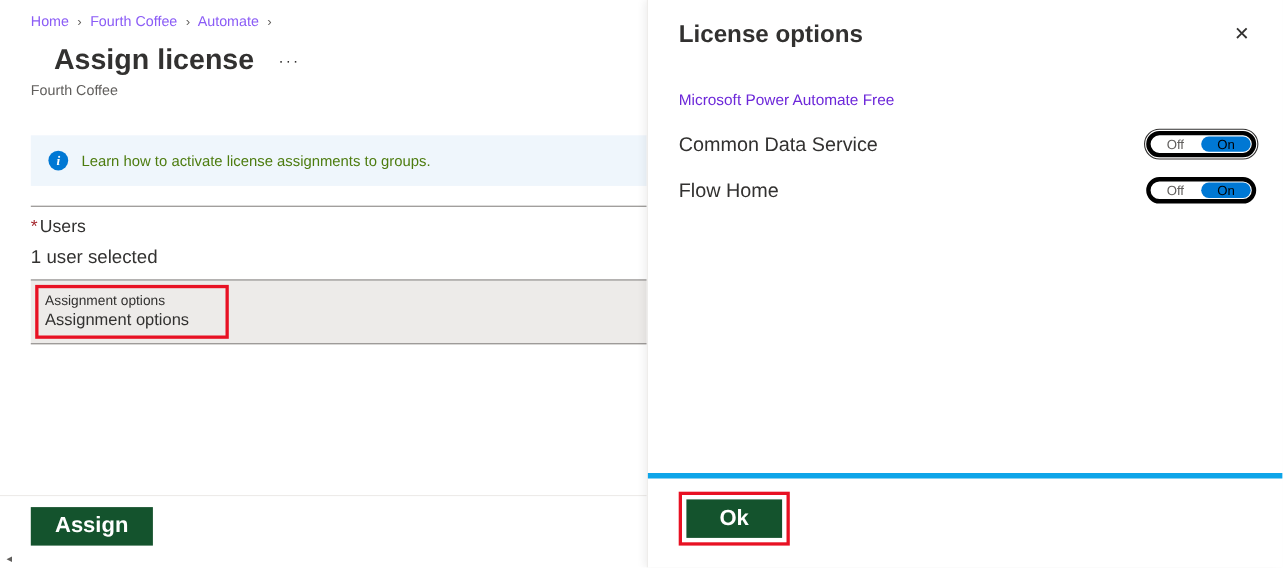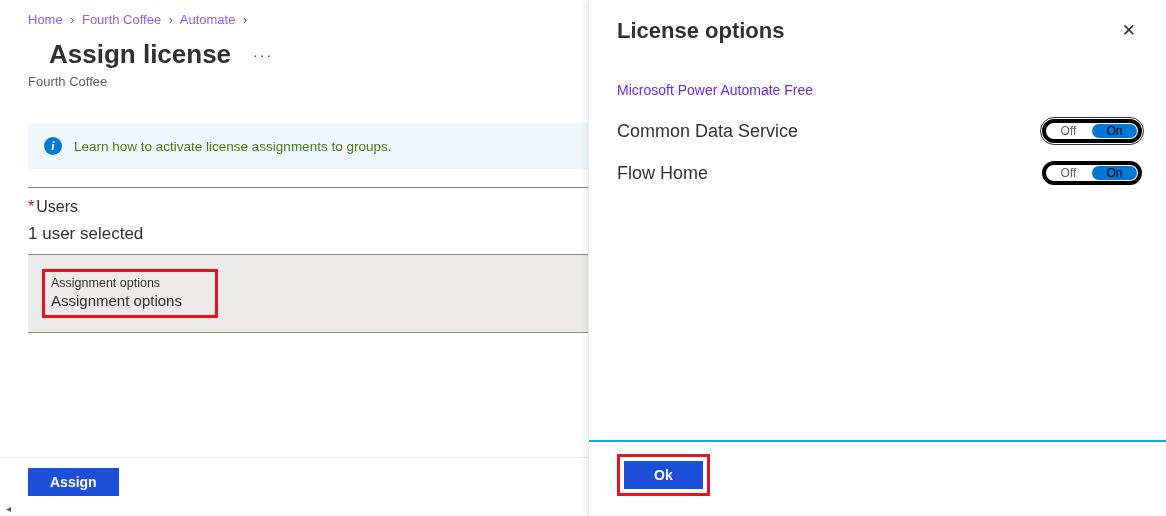--- a/index.html
+++ b/index.html
@@ -89,21 +89,21 @@
     }
     .field-block { padding: 10px 0 0 28px; }
     .field-label { font-size: 16px; color: #323130; }
     .req-star { color: #a4262c; margin-right: 2px; }
     .field-value { font-size: 17px; color: #323130; padding-top: 8px; }
     .options-row {
       margin: 10px 0 0 28px;
       border-top: 1px solid #8a8886;
       border-bottom: 1px solid #8a8886;
       background: #edebe9;
-      padding: 12px;
+      padding: 2px;
     }
     .highlight-box {
       border: 3px solid #e81123;
       display: inline-block;
       padding: 4px 8px 6px 6px;
       margin: 2px 0 2px 2px;
       min-width: 176px;
     }
     .highlight-box .small-label { font-size: 12.5px; color: #323130; }
     .highlight-box .big-label { font-size: 15px; color: #323130; padding-top: 2px; }
@@ -117,24 +117,24 @@
       background: #fff;
     }
     .footer-bar .scroll-arrow {
       position: absolute;
       left: 6px;
       bottom: 2px;
       font-size: 10px;
       color: #605e5c;
     }
     .primary-btn {
-      background: #1d4ed8;
+      background: #14532d;
       color: #fff;
       border: none;
-      font-size: 14px;
+      font-size: 20px;
       font-weight: 600;
       padding: 6px 22px;
       cursor: pointer;
       font-family: inherit;
     }
     .primary-btn.ok { padding: 6px 30px; }
 
     
     .panel {
       position: absolute;
@@ -201,21 +201,21 @@
       cursor: pointer;
     }
     .toggle-opt.off { color: #605e5c; }
     .toggle-opt.on {
       background: #0078d4;
       color: #000000;
       border-radius: 14px;
       margin: 1px;
     }
     .panel-footer {
-      border-top: 2px solid #0ea5e9;
+      border-top: 5px solid #0ea5e9;
       padding: 12px 16px 20px 28px;
     }
     .ok-highlight {
       border: 3px solid #e81123;
       display: inline-block;
       padding: 4px;
     }
   </style>
 </head>
 <body>

